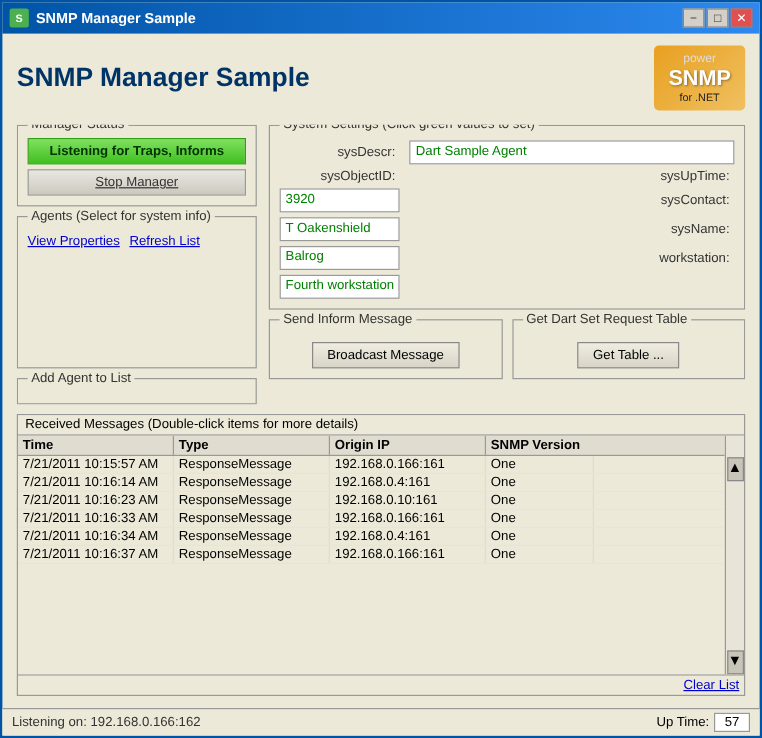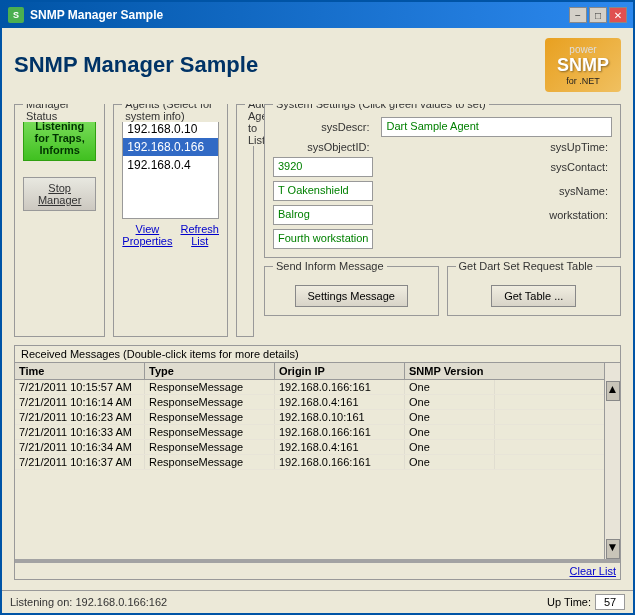--- a/index.html
+++ b/index.html
@@ -14,27 +14,27 @@
     .title-btn { width: 18px; height: 16px; background: #d4d0c8; border: 1px solid #888; font-size: 10px; cursor: pointer; display: flex; align-items: center; justify-content: center; color: #333; }
     .title-btn.close { background: #e05050; color: white; }
 
     .content { flex: 1; padding: 10px 12px; display: flex; flex-direction: column; gap: 8px; overflow: hidden; }
 
     .header-area { display: flex; align-items: center; justify-content: space-between; margin-bottom: 4px; }
     .app-title { font-size: 22px; font-weight: bold; color: #003366; }
     .logo-area { background: linear-gradient(135deg, #e8a020, #f0c060); padding: 6px 12px; border-radius: 4px; text-align: center; }
 
     .main-grid { display: flex; gap: 10px; flex: 1; overflow: hidden; }
-    .left-panel { display: flex; gap: 8px; width: 240px; flex-shrink: 0; }
+    .left-panel { display: flex; flex-direction: column; gap: 8px; width: 200px; flex-shrink: 0; }
     .right-panel { flex: 1; display: flex; flex-direction: column; gap: 8px; }
 
     .group-box { border: 1px solid #999; background: #ece9d8; padding: 6px 8px 8px 8px; position: relative; }
     .group-box-title { position: absolute; top: -7px; left: 8px; background: #ece9d8; padding: 0 3px; font-size: 11px; color: #333; }
 
-    .status-btn-green { background: linear-gradient(to bottom, #80e060, #40c020); border: 1px solid #30a010; color: #003300; font-size: 11px; padding: 4px 8px; cursor: pointer; width: 100%; margin-bottom: 16px; font-weight: bold; }
+    .status-btn-green { background: linear-gradient(to bottom, #80e060, #40c020); border: 1px solid #30a010; color: #003300; font-size: 11px; padding: 4px 8px; cursor: pointer; width: 100%; margin-bottom: 4px; font-weight: bold; }
     .status-btn-gray { background: linear-gradient(to bottom, #e8e8e0, #ccc8c0); border: 1px solid #999; color: #333; font-size: 11px; padding: 4px 8px; cursor: pointer; width: 100%; text-decoration: underline; }
 
     .agents-list { border: 1px solid #999; background: white; height: 100px; overflow-y: auto; margin-top: 4px; }
     .agent-item { padding: 2px 4px; cursor: pointer; }
     .agent-item.selected { background: #316ac5; color: white; }
 
     .agents-footer { display: flex; gap: 8px; margin-top: 4px; }
     .link-btn { background: none; border: none; color: #0000cc; text-decoration: underline; cursor: pointer; font-size: 11px; padding: 0; }
 
     .sys-table { display: grid; grid-template-columns: auto 1fr; gap: 4px 8px; align-items: center; }
@@ -52,21 +52,21 @@
     .tr { display: grid; grid-template-columns: 130px 130px 130px 90px; border-bottom: 1px solid #e8e4d8; }
     .td { padding: 1px 4px; font-size: 11px; border-right: 1px solid #e0ddd0; overflow: hidden; white-space: nowrap; }
 
     .bottom-bar { display: flex; justify-content: space-between; align-items: center; background: #ece9d8; border-top: 1px solid #999; padding: 3px 8px; flex-shrink: 0; }
     .status-text { font-size: 11px; color: #333; }
     .uptime-area { display: flex; gap: 4px; align-items: center; }
     .uptime-label { font-size: 11px; }
     .uptime-value { border: 1px solid #999; background: white; padding: 1px 6px; font-size: 11px; min-width: 30px; text-align: center; }
 
     .clear-link { color: #0000cc; text-decoration: underline; cursor: pointer; font-size: 11px; background: none; border: none; }
-    .messages-footer { display: flex; justify-content: flex-end; padding: 2px 4px; border-top: 4px solid #a3a3a3; }
+    .messages-footer { display: flex; justify-content: flex-end; padding: 2px 4px; border-top: 1px solid #a3a3a3; }
 
     .scrollbar-placeholder { width: 16px; background: #e8e4d8; border-left: 1px solid #999; display: flex; flex-direction: column; align-items: center; }
   </style>
 </head>
 <body>
 
 <div class="window">
 
   <div class="title-bar">
     <div class="title-bar-icon">S</div>
@@ -94,25 +94,20 @@
       <div class="left-panel">
 
         <div class="group-box" style="padding-top:10px;">
           <span class="group-box-title">Manager Status</span>
           <button class="status-btn-green">Listening for Traps, Informs</button>
           <button class="status-btn-gray">Stop Manager</button>
         </div>
 
         <div class="group-box" style="padding-top:10px; flex:1;">
           <span class="group-box-title">Agents (Select for system info)</span>
-          <div class="agents-list">
-            <div class="agent-item">192.168.0.10</div>
-            <div class="agent-item selected">192.168.0.166</div>
-            <div class="agent-item">192.168.0.4</div>
-          </div>
           <div class="agents-footer">
             <button class="link-btn">View Properties</button>
             <button class="link-btn">Refresh List</button>
           </div>
         </div>
 
         <div class="group-box" style="padding-top:12px; display:flex; align-items:center; gap:4px;">
           <span class="group-box-title">Add Agent to List</span>
 
         </div>
@@ -138,21 +133,21 @@
             <div class="sys-value">Balrog</div>
 
             <span class="sys-label">workstation:</span>
             <div class="sys-value">Fourth workstation</div>
           </div>
         </div>
 
         <div style="display:flex; gap:8px;">
           <div class="group-box" style="padding-top:12px; flex:1; display:flex; align-items:center; justify-content:center;">
             <span class="group-box-title">Send Inform Message</span>
-            <button class="action-btn">Settings Message</button>
+            <button class="action-btn">Broadcast Message</button>
           </div>
           <div class="group-box" style="padding-top:12px; flex:1; display:flex; align-items:center; justify-content:center;">
             <span class="group-box-title">Get Dart Set Request Table</span>
             <button class="action-btn">Get Table ...</button>
           </div>
         </div>
       </div>
     </div>
 
     <div class="messages-section">

